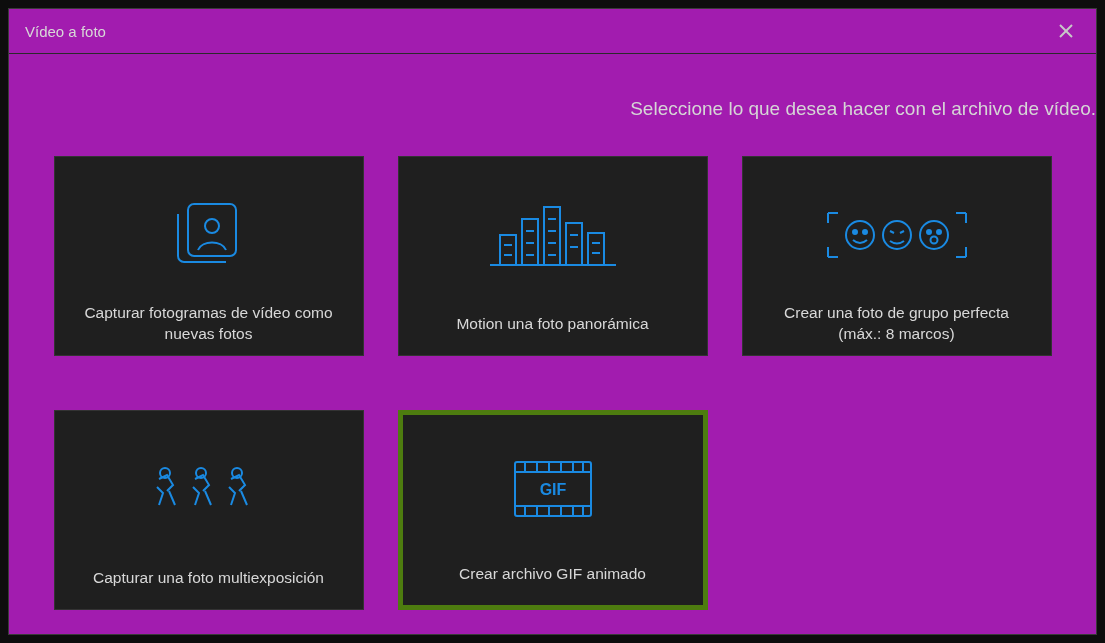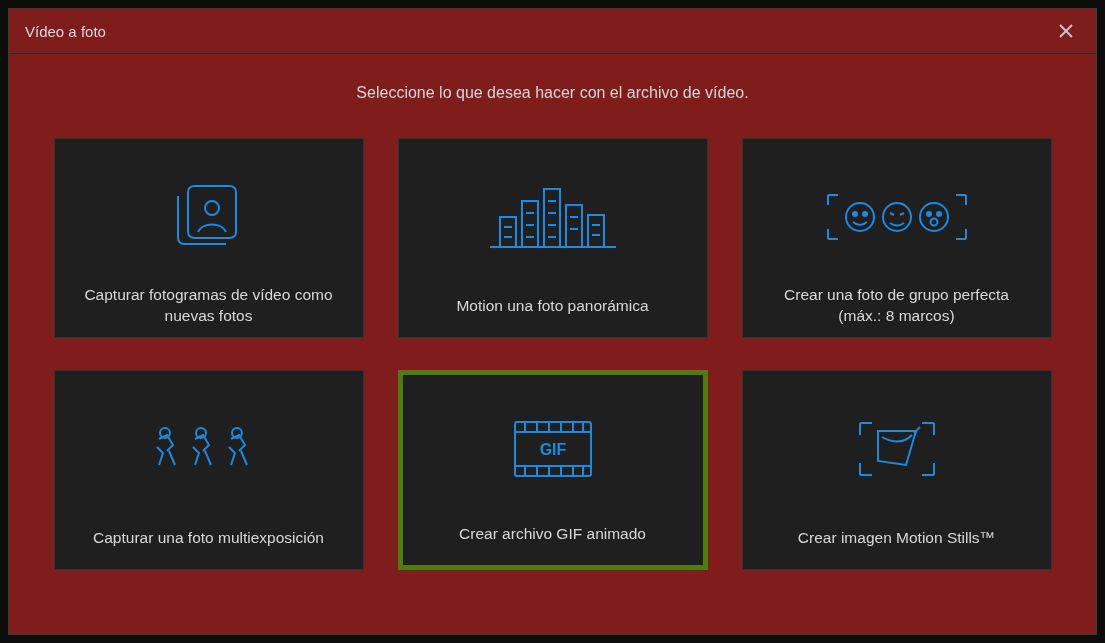--- a/index.html
+++ b/index.html
@@ -1,21 +1,21 @@
 <!DOCTYPE html>
 <html><head>
 <meta charset="utf-8">
 <style>
   html,body{margin:0;padding:0;width:1105px;height:643px;background:#0d0d0d;font-family:"Segoe UI",Arial,sans-serif;overflow:hidden;}
-  .dialog{position:absolute;left:8px;top:8px;right:8px;bottom:8px;border:1px solid #3a3a3a;background:#7f1d1d;}
+  .dialog{position:absolute;left:8px;top:8px;right:8px;bottom:8px;border:1px solid #3a3a3a;background:#a21caf;}
   .titlebar{display:flex;align-items:center;justify-content:space-between;height:44px;padding:0 16px;border-bottom:1px solid #2a2a2a;}
   .title{color:#d8d8d8;font-size:15px;}
   .close{color:#c8c8c8;font-size:18px;width:28px;height:28px;display:flex;align-items:center;justify-content:center;cursor:pointer;}
-  .subtitle{color:#d6d6d6;text-align:center;font-size:16px;margin:30px 0 24px;}
-  .grid{display:grid;grid-template-columns:repeat(3,310px);grid-template-rows:repeat(2,200px);gap:32px 34px;justify-content:center;padding:12px 20px;}
+  .subtitle{color:#d6d6d6;text-align:right;font-size:19px;margin:44px 0 24px;}
+  .grid{display:grid;grid-template-columns:repeat(3,310px);grid-template-rows:repeat(2,200px);gap:54px 34px;justify-content:center;padding:12px 20px;}
   .card{background:#1f1f1f;border:1px solid #333;display:flex;flex-direction:column;align-items:center;justify-content:center;cursor:pointer;box-sizing:border-box;padding:10px 18px;}
   .card.highlight{border:5px solid #4d7c0f;}
   .icon-wrap{flex:1;display:flex;align-items:center;justify-content:center;}
   .label{color:#d8d8d8;font-size:15.5px;text-align:center;line-height:1.35;min-height:42px;display:flex;align-items:center;justify-content:center;}
   svg{stroke:#1a8ae2;fill:none;stroke-width:2;}
   .fill{fill:#1a8ae2;}
 </style>
 </head>
 <body>
 
@@ -132,27 +132,15 @@
             <line x1="38" y1="48" x2="38" y2="58"></line>
             <line x1="50" y1="48" x2="50" y2="58"></line>
             <line x1="62" y1="48" x2="62" y2="58"></line>
             <line x1="72" y1="48" x2="72" y2="58"></line>
           <text x="42" y="37" text-anchor="middle" fill="#1a8ae2" stroke="none" font-size="16" font-family="Arial" font-weight="600">GIF</text>
         </svg>
       </div>
       <div class="label">Crear archivo GIF animado</div>
     </div>
 
-    <div class="card">
-      <div class="icon-wrap">
-        <svg width="86" height="64" viewBox="0 0 86 64">
-          <path d="M6 6 h12 M6 6 v12 M6 58 v-12 M6 58 h12"></path>
-          <path d="M80 6 h-12 M80 6 v12 M80 58 v-12 M80 58 h-12"></path>
-          <path d="M24 14 L62 14 L52 48 L24 44 Z"></path>
-          <path d="M28 20 q18 10 30 -2"></path>
-          <line x1="60" y1="16" x2="66" y2="10"></line>
-        </svg>
-      </div>
-      <div class="label">Crear imagen Motion Stills™</div>
-    </div>
 
   </div>
 </div>
 
 </body></html>

